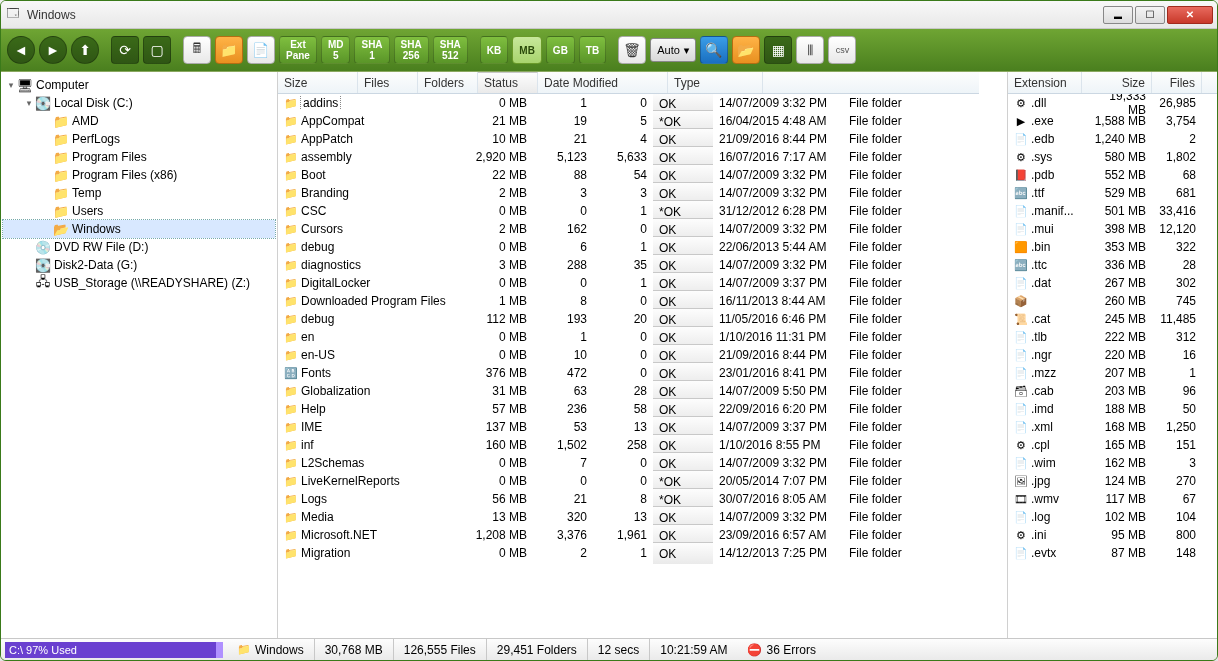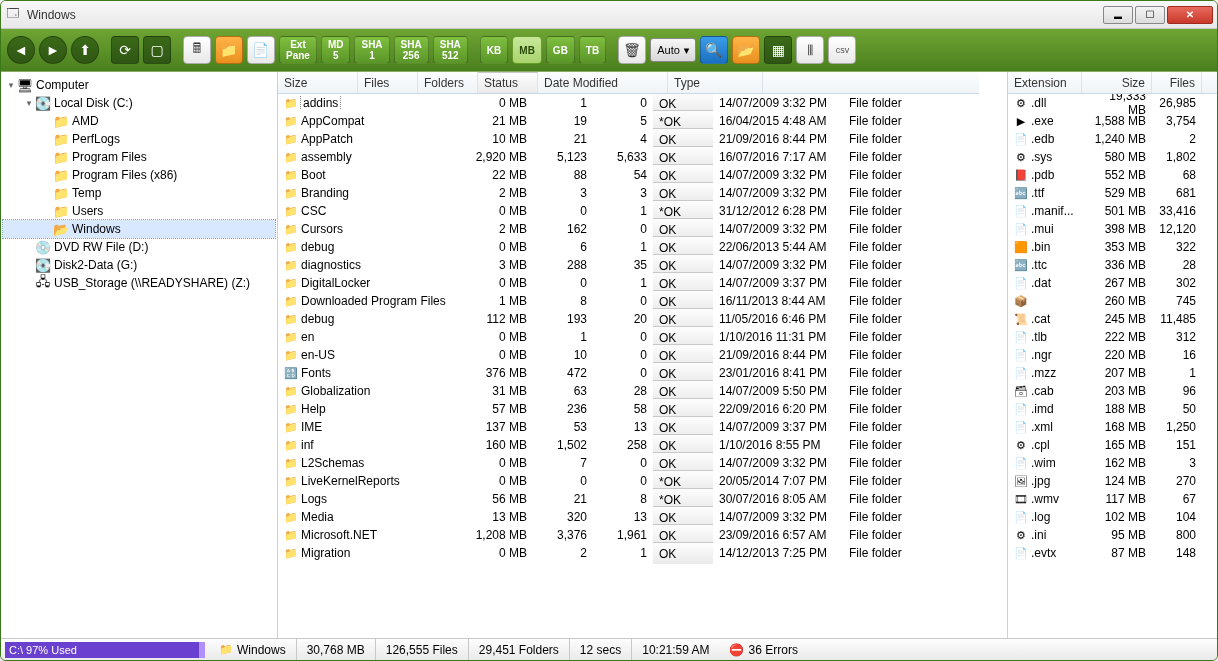--- a/index.html
+++ b/index.html
@@ -51,21 +51,21 @@
 .col.type { width: 95px; }
 .extpane { width: 210px; border-left: 1px solid #d0d0d0; display: flex; flex-direction: column; margin-left: 28px; }
 .extpane .hdr .ecol { border-right: 1px solid #dbe4ec; padding: 0 6px; height: 100%; display: flex; align-items: center; }
 .ecol.ext { width: 74px; display: flex; align-items: center; gap: 3px; }
 .ecol.esize { width: 70px; text-align: right; justify-content: flex-end; }
 .ecol.efiles { width: 50px; text-align: right; justify-content: flex-end; }
 .erows { flex: 1; overflow-y: scroll; }
 .erow { display: flex; height: 18px; font-size: 12px; align-items: center; }
 .erow .ecol { padding: 0 6px; }
 .status { height: 22px; background: linear-gradient(#fdfdfd,#eaeaea); border-top: 1px solid #c8c8c8; display: flex; align-items: center; font-size: 12px; }
-.usage { width: 200px; height: 16px; margin: 0 4px; background: #6a40d0; color: #fff; display: flex; align-items: center; padding: 0 4px; position: relative; font-size: 11px; }
+.usage { width: 218px; height: 16px; margin: 0 4px; background: #6a40d0; color: #fff; display: flex; align-items: center; padding: 0 4px; position: relative; font-size: 11px; }
 .usage::after { content: ""; position: absolute; right: 0; top: 0; bottom: 0; width: 3%; background: #b090ff; }
 .st-seg { padding: 0 10px; border-left: 1px solid #c8c8c8; height: 100%; display: flex; align-items: center; gap: 4px; }
 .file-ico { width: 14px; height: 14px; display: inline-flex; align-items: center; justify-content: center; font-size: 11px; }
 .selected-name { outline: 1px dotted #888; padding: 0 2px; }
 .sort-arrow { font-size: 8px; color: #5a7fa8; margin-left: auto; }
 ::-webkit-scrollbar { width: 17px; }
 ::-webkit-scrollbar-track { background: #f0f0f0; border-left: 1px solid #ddd; }
 ::-webkit-scrollbar-thumb { background: #c8c8c8; border: 1px solid #aaa; border-radius: 2px; }
 ::-webkit-scrollbar-button { height: 17px; background: #e8e8e8; border: 1px solid #bbb; }
 </style>

